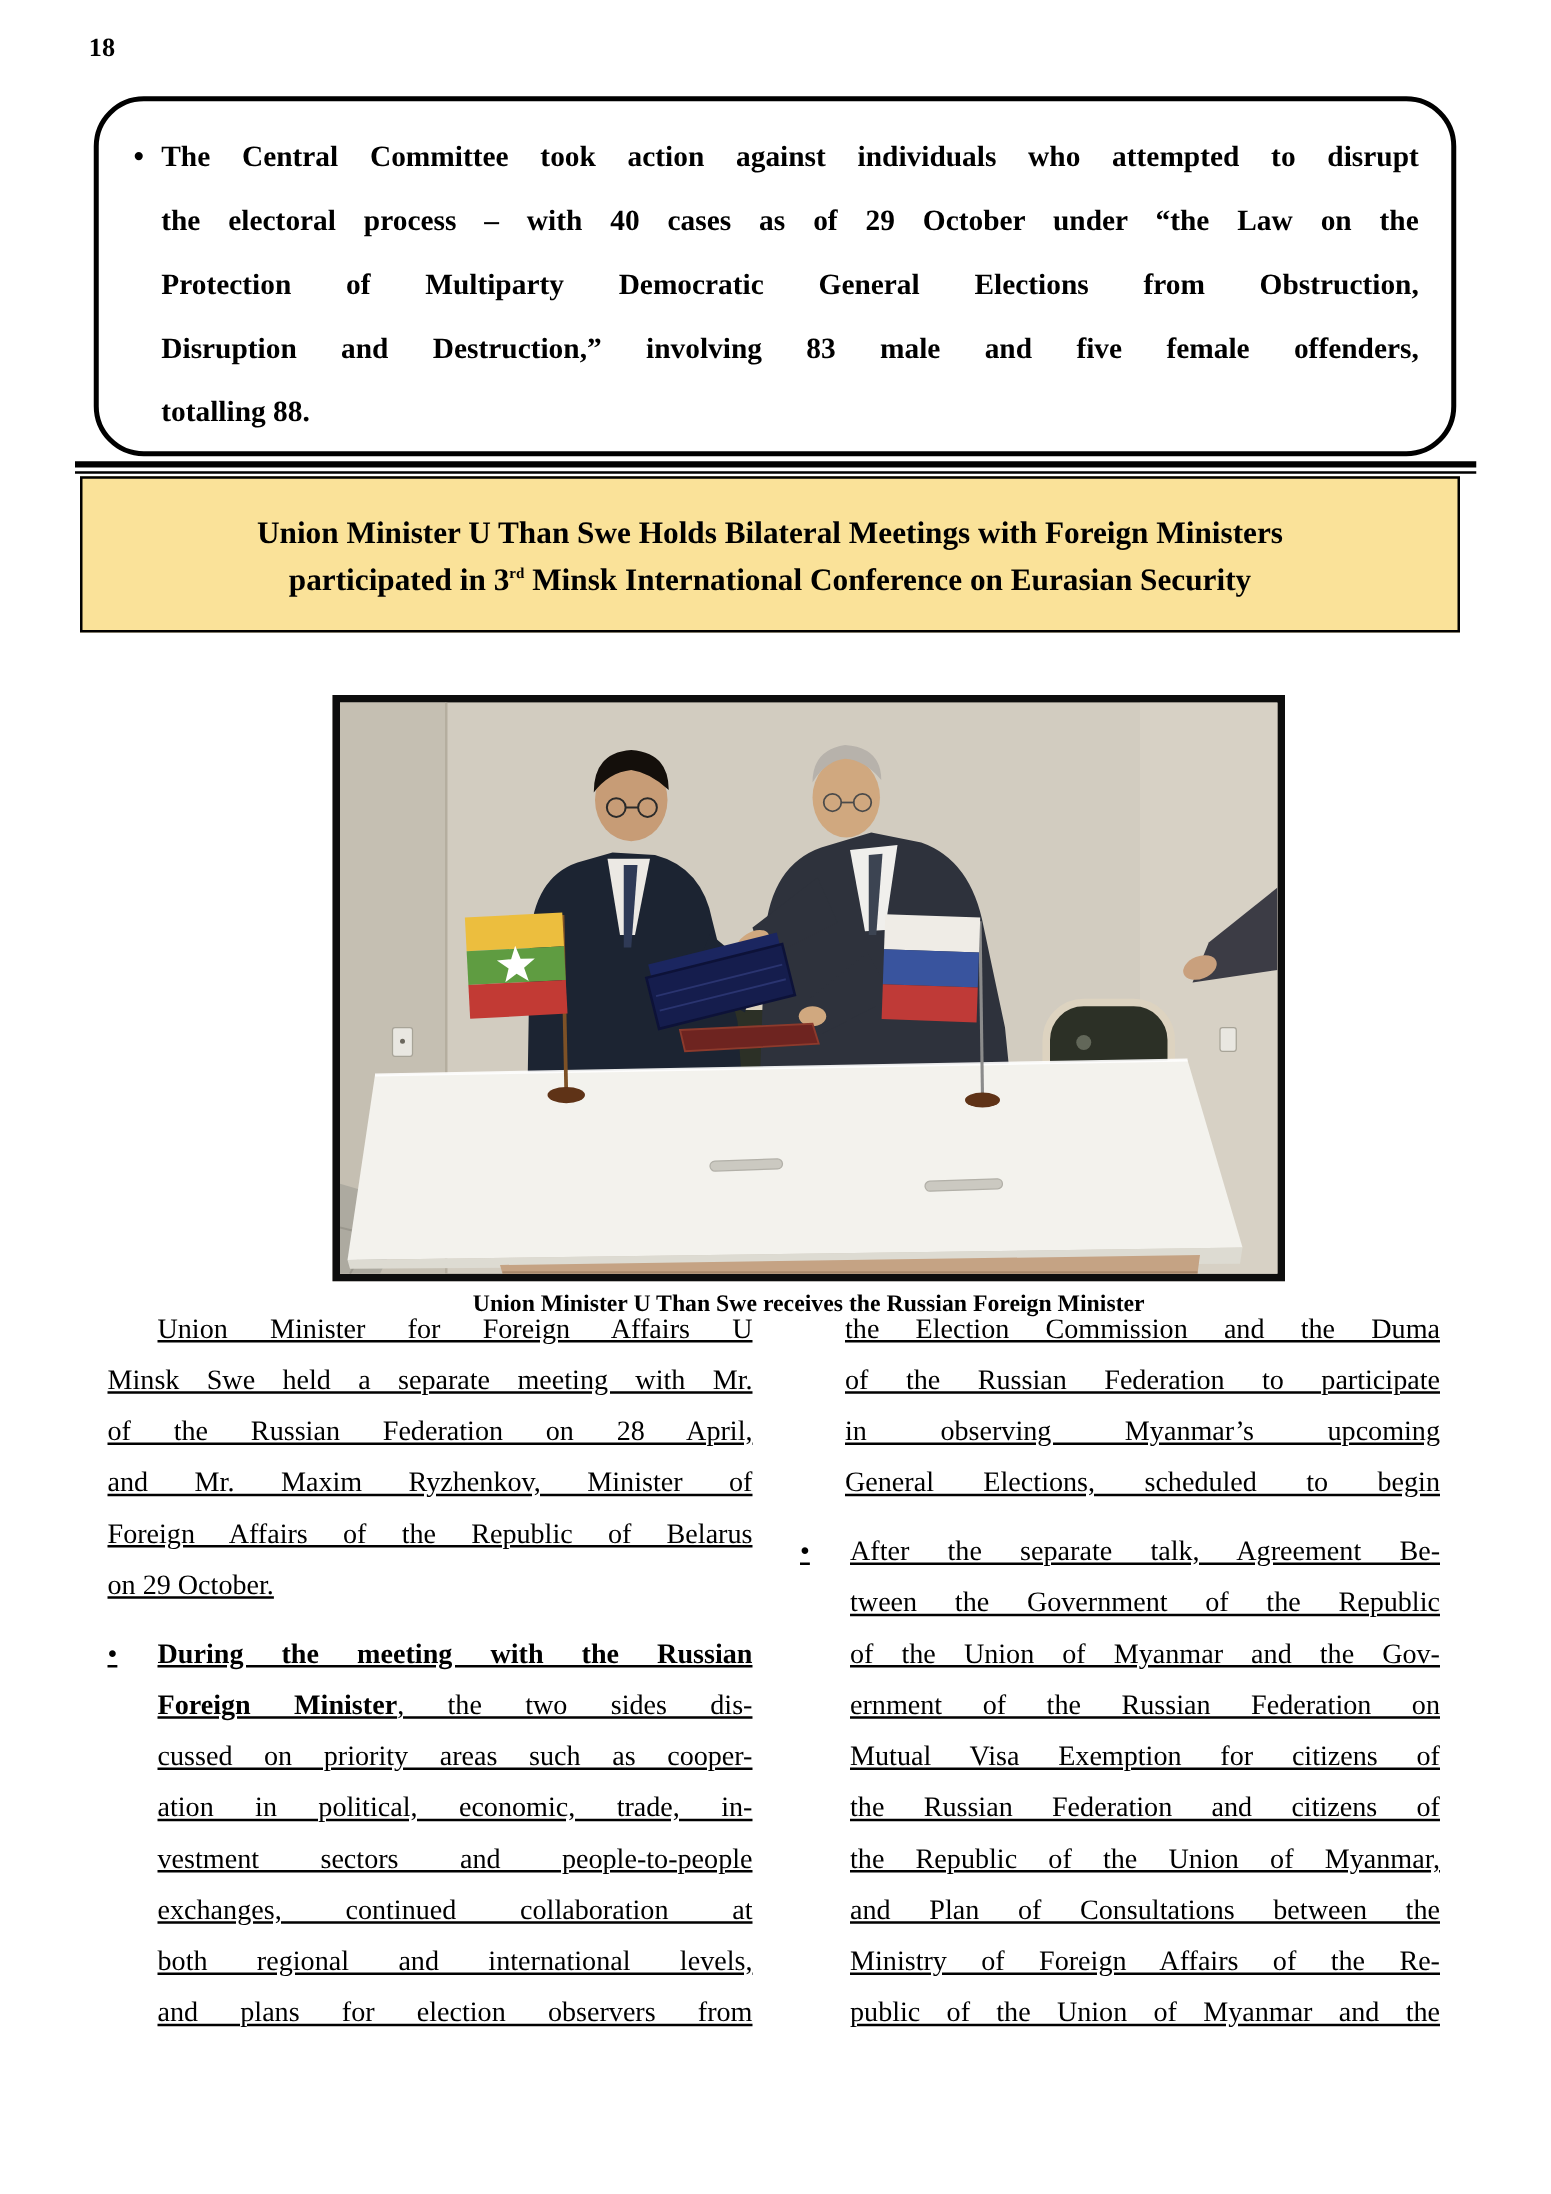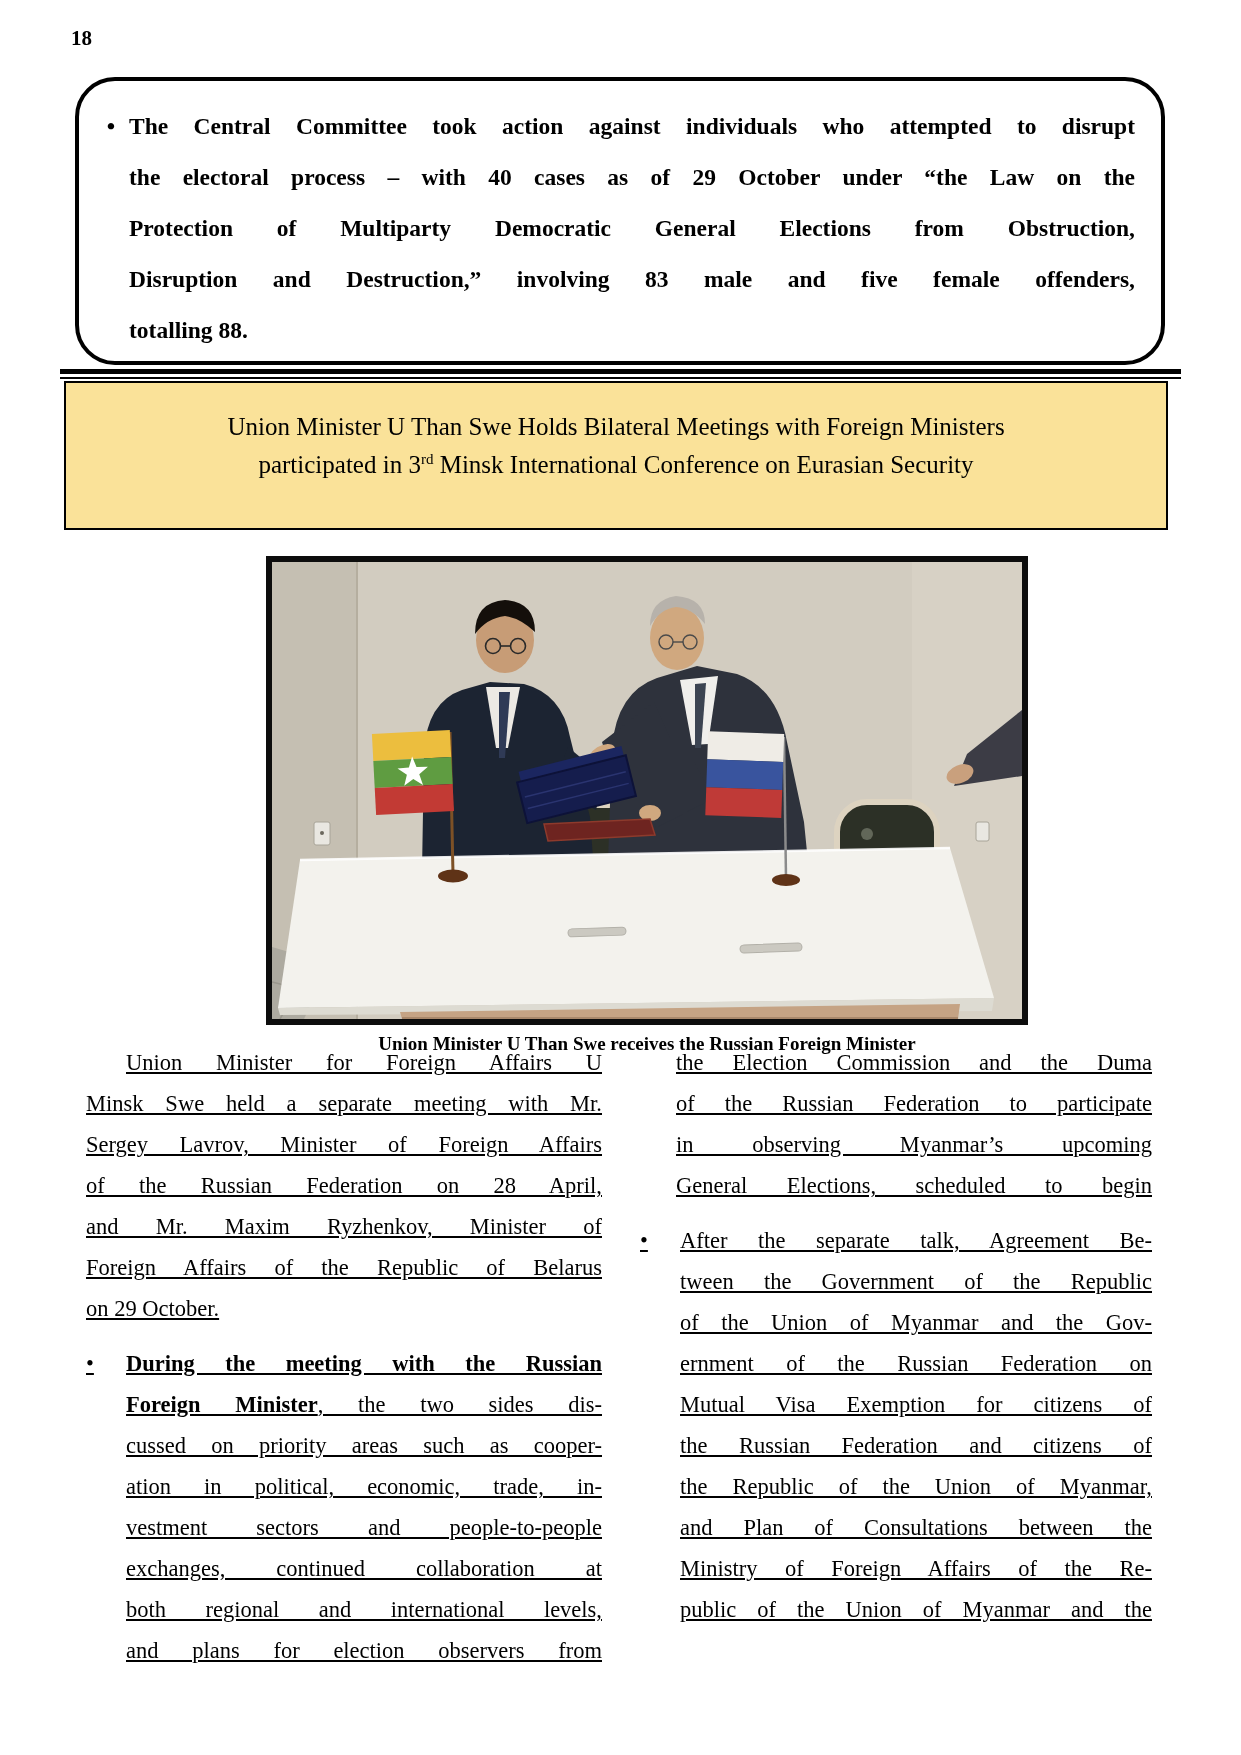--- a/index.html
+++ b/index.html
@@ -27,25 +27,25 @@
   .jline.end{text-align-last:left;}
   .jline.ind{text-indent:40px;}
 
   
   .double-rule{position:absolute;left:60px;top:369px;width:1121px;}
   .rule-thick{height:5px;background:#000;}
   .rule-thin{height:2.5px;background:#000;margin-top:2.5px;}
 
   
   .headline{
-    position:absolute;left:64px;top:381px;width:1104px;height:149px;
+    position:absolute;left:64px;top:381px;width:1104px;height:125px;
     background:#FAE299;border:2px solid #000;box-sizing:border-box;
-    text-align:center;font-weight:normal;font-size:25px;line-height:38px;padding-top:25px;
+    text-align:center;font-weight:bold;font-size:25px;line-height:38px;padding-top:25px;
   }
-  .headline sup{font-size:15px;line-height:0;}
+  .headline sup{font-size:12px;line-height:0;}
 
   
   .photo-figure{position:absolute;left:250px;top:540px;width:670px;margin:16px;}
   .photo{width:750px;height:457px;border:6px solid #0d0d0d;background:#d2ccc0;}
   .photo svg{display:block;}
   .caption{margin-top:7px;width:762px;text-align:center;font-weight:bold;font-size:19px;line-height:24px;}
 
   
   .columns{position:absolute;left:86px;top:1042px;width:1066px;display:flex;}
   .col{font-size:22.5px;}
@@ -200,21 +200,20 @@
       </svg>
     </div>
     <figcaption class="caption">Union Minister U Than Swe receives the Russian Foreign Minister</figcaption>
   </figure>
 
   <div class="columns">
     <div class="col col-left" id="col-left">
         <div class="block para-block">
           <div class="jline ind">Union Minister for Foreign Affairs U</div>
           <div class="jline">Minsk Swe held a separate meeting with Mr.</div>
-          <div class="jline">Sergey Lavrov, Minister of Foreign Affairs</div>
           <div class="jline">of the Russian Federation on 28 April,</div>
           <div class="jline">and Mr. Maxim Ryzhenkov, Minister of</div>
           <div class="jline">Foreign Affairs of the Republic of Belarus</div>
           <div class="jline end">on 29 October.</div>
         </div>
         <div class="block bullet-block">
           <span class="marker">•</span>
           <div class="lines">
             <div class="jline"><b>During the meeting with the Russian</b></div>
             <div class="jline"><b>Foreign Minister</b>, the two sides dis-</div>

